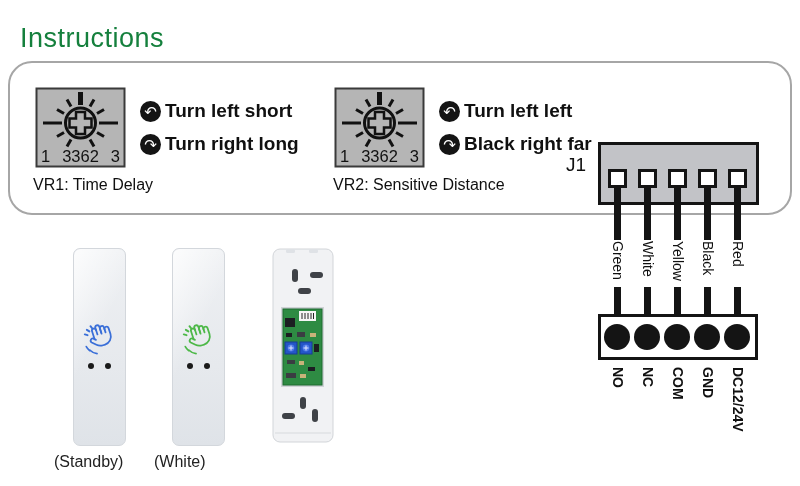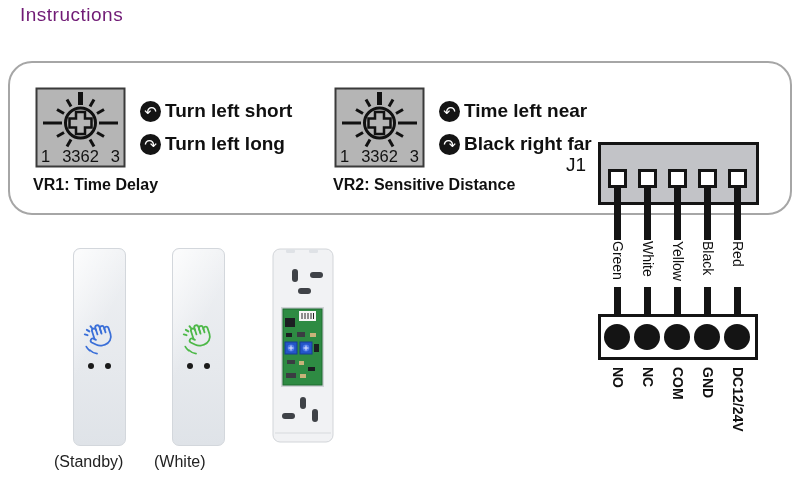--- a/index.html
+++ b/index.html
@@ -2,33 +2,33 @@
 <html><head>
 <meta charset="utf-8">
 <style>
   html,body{margin:0;padding:0;background:#fff;}
   .stage{
     position:relative;width:800px;height:486px;background:#fff;overflow:hidden;
     font-family:"Liberation Sans","DejaVu Sans",sans-serif;color:#111;
   }
   .abs{position:absolute;}
   .page-title{
-    left:20px;top:4px;font-size:19px;font-weight:300;letter-spacing:.5px;color:#701a75;
+    left:20px;top:23px;font-size:27px;font-weight:300;letter-spacing:.5px;color:#15803d;
   }
   .instr-box{
     left:8px;top:61px;width:780px;height:150px;border:2px solid #a6a6a6;border-radius:24px;background:#fff;
   }
   .turns{display:flex;flex-direction:column;gap:11px;}
   .turn-row{display:flex;align-items:center;gap:4px;height:22px;}
   .turn-icon{
     width:21px;height:21px;border-radius:50%;background:#141414;color:#fff;flex:0 0 auto;
     display:flex;align-items:center;justify-content:center;font-size:15px;line-height:19px;
   }
   .turn-text{font-size:19px;font-weight:700;color:#101010;white-space:nowrap;}
-  .vr-caption{font-size:16px;color:#101010;white-space:nowrap;font-weight:bold;}
+  .vr-caption{font-size:16px;color:#101010;white-space:nowrap;}
   .j1-label{font-size:19px;color:#101010;}
   .connector{
     left:598px;top:142px;width:161px;height:63px;background:#c2c3c7;border:3px solid #141414;box-sizing:border-box;
   }
   .pin{position:absolute;width:13px;height:13px;background:#fff;border:3px solid #141414;top:24px;}
   .wire{position:absolute;width:7px;background:#141414;}
   .vlabel{
     position:absolute;transform-origin:0 0;transform:rotate(90deg);
     white-space:nowrap;font-size:14px;line-height:16px;color:#101010;
   }
@@ -91,35 +91,35 @@
     <text x="45.5" y="75" font-size="16.5" fill="#111" text-anchor="middle">3362</text>
     <text x="85" y="75" font-size="16.5" fill="#111" text-anchor="end">3</text>
   </svg>
   <div class="abs turns" style="left:140px;top:100px">
     <div class="turn-row">
       <span class="turn-icon">↶</span>
       <span class="turn-text">Turn left short</span>
     </div>
     <div class="turn-row">
       <span class="turn-icon">↷</span>
-      <span class="turn-text">Turn left long</span>
+      <span class="turn-text">Turn right long</span>
     </div>
   </div>
   <div class="abs vr-caption" style="left:33px;top:176px">VR1: Time Delay</div>
 
   <svg class="abs" style="left:334px;top:87px" width="91" height="81" viewBox="0 0 91 81">
     <use href="#dial-sym"></use>
     <text x="6" y="75" font-size="16.5" fill="#111">1</text>
     <text x="45.5" y="75" font-size="16.5" fill="#111" text-anchor="middle">3362</text>
     <text x="85" y="75" font-size="16.5" fill="#111" text-anchor="end">3</text>
   </svg>
   <div class="abs turns" style="left:439px;top:100px">
     <div class="turn-row">
       <span class="turn-icon">↶</span>
-      <span class="turn-text">Time left near</span>
+      <span class="turn-text">Turn left left</span>
     </div>
     <div class="turn-row">
       <span class="turn-icon">↷</span>
       <span class="turn-text">Black right far</span>
     </div>
   </div>
   <div class="abs vr-caption" style="left:333px;top:176px">VR2: Sensitive Distance</div>
 
   <div class="abs j1-label" style="left:566px;top:154px">J1</div>
   <div class="abs connector">

